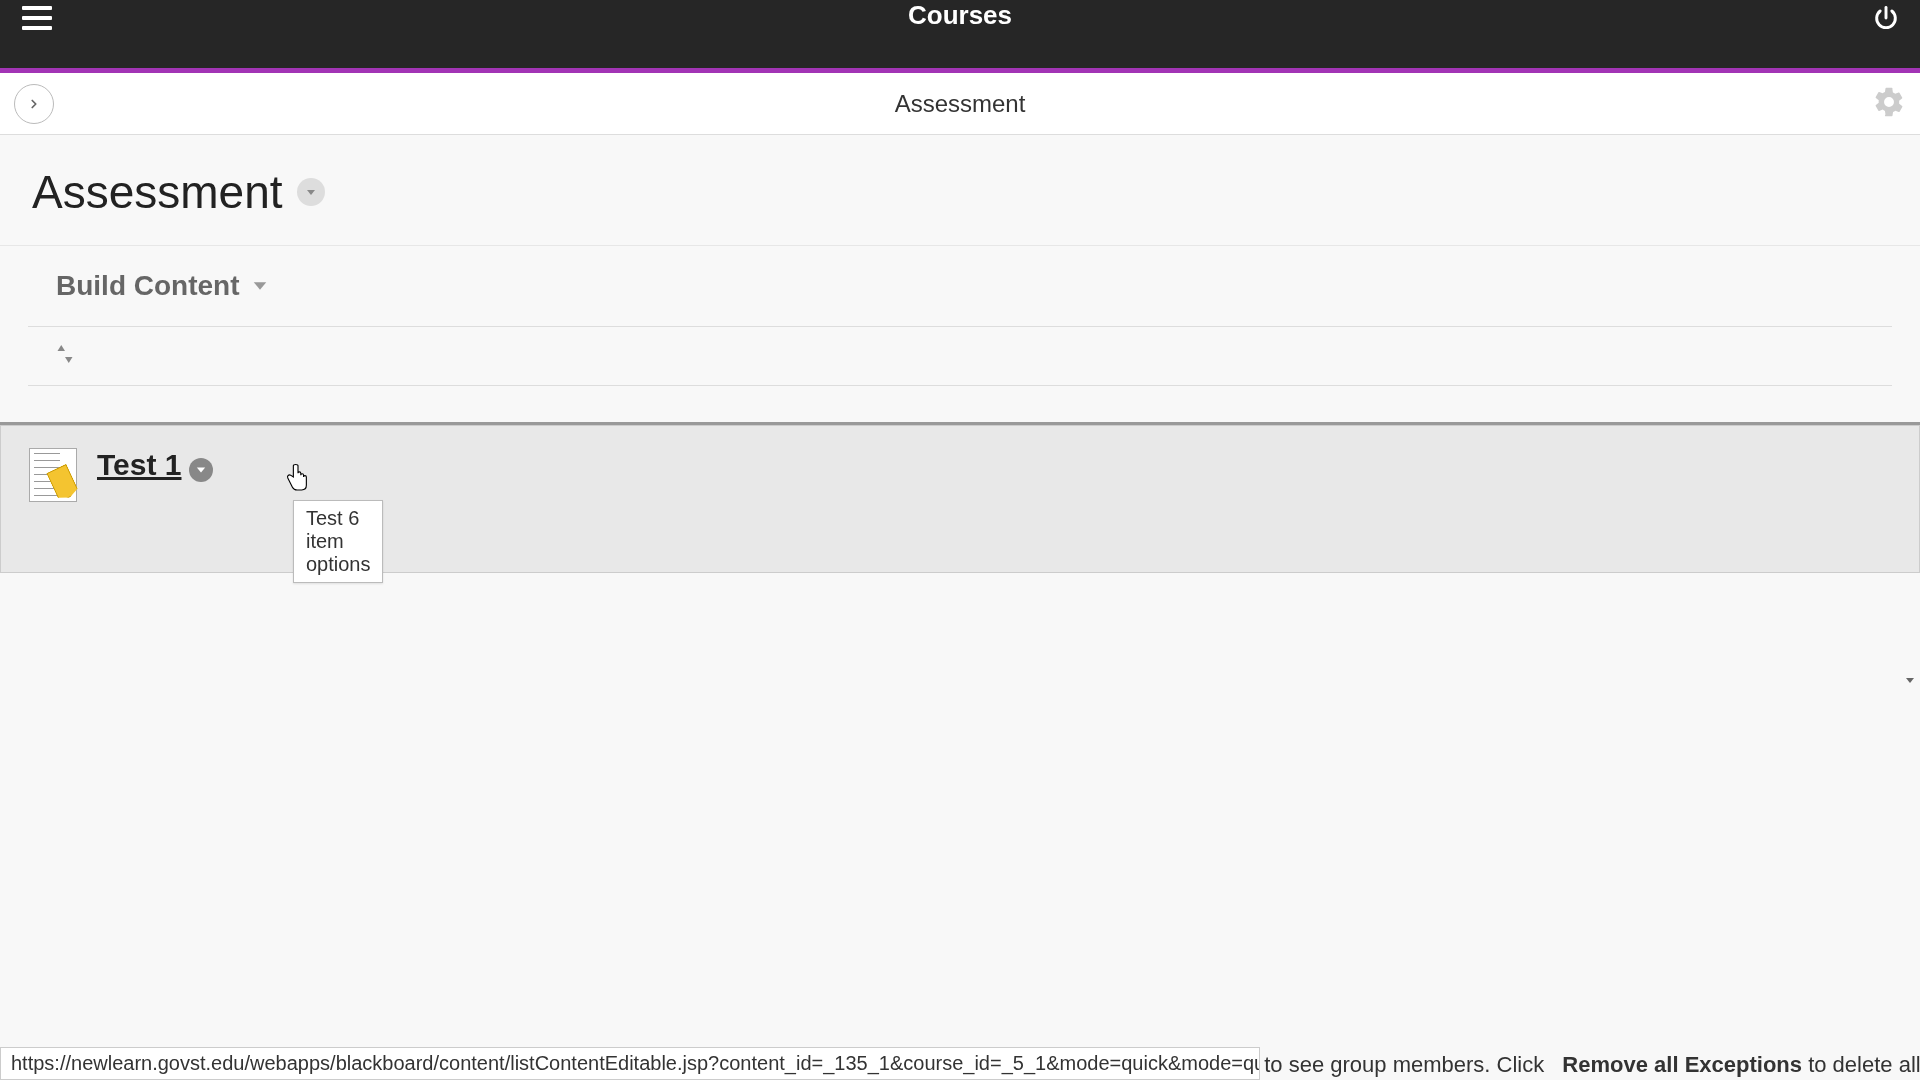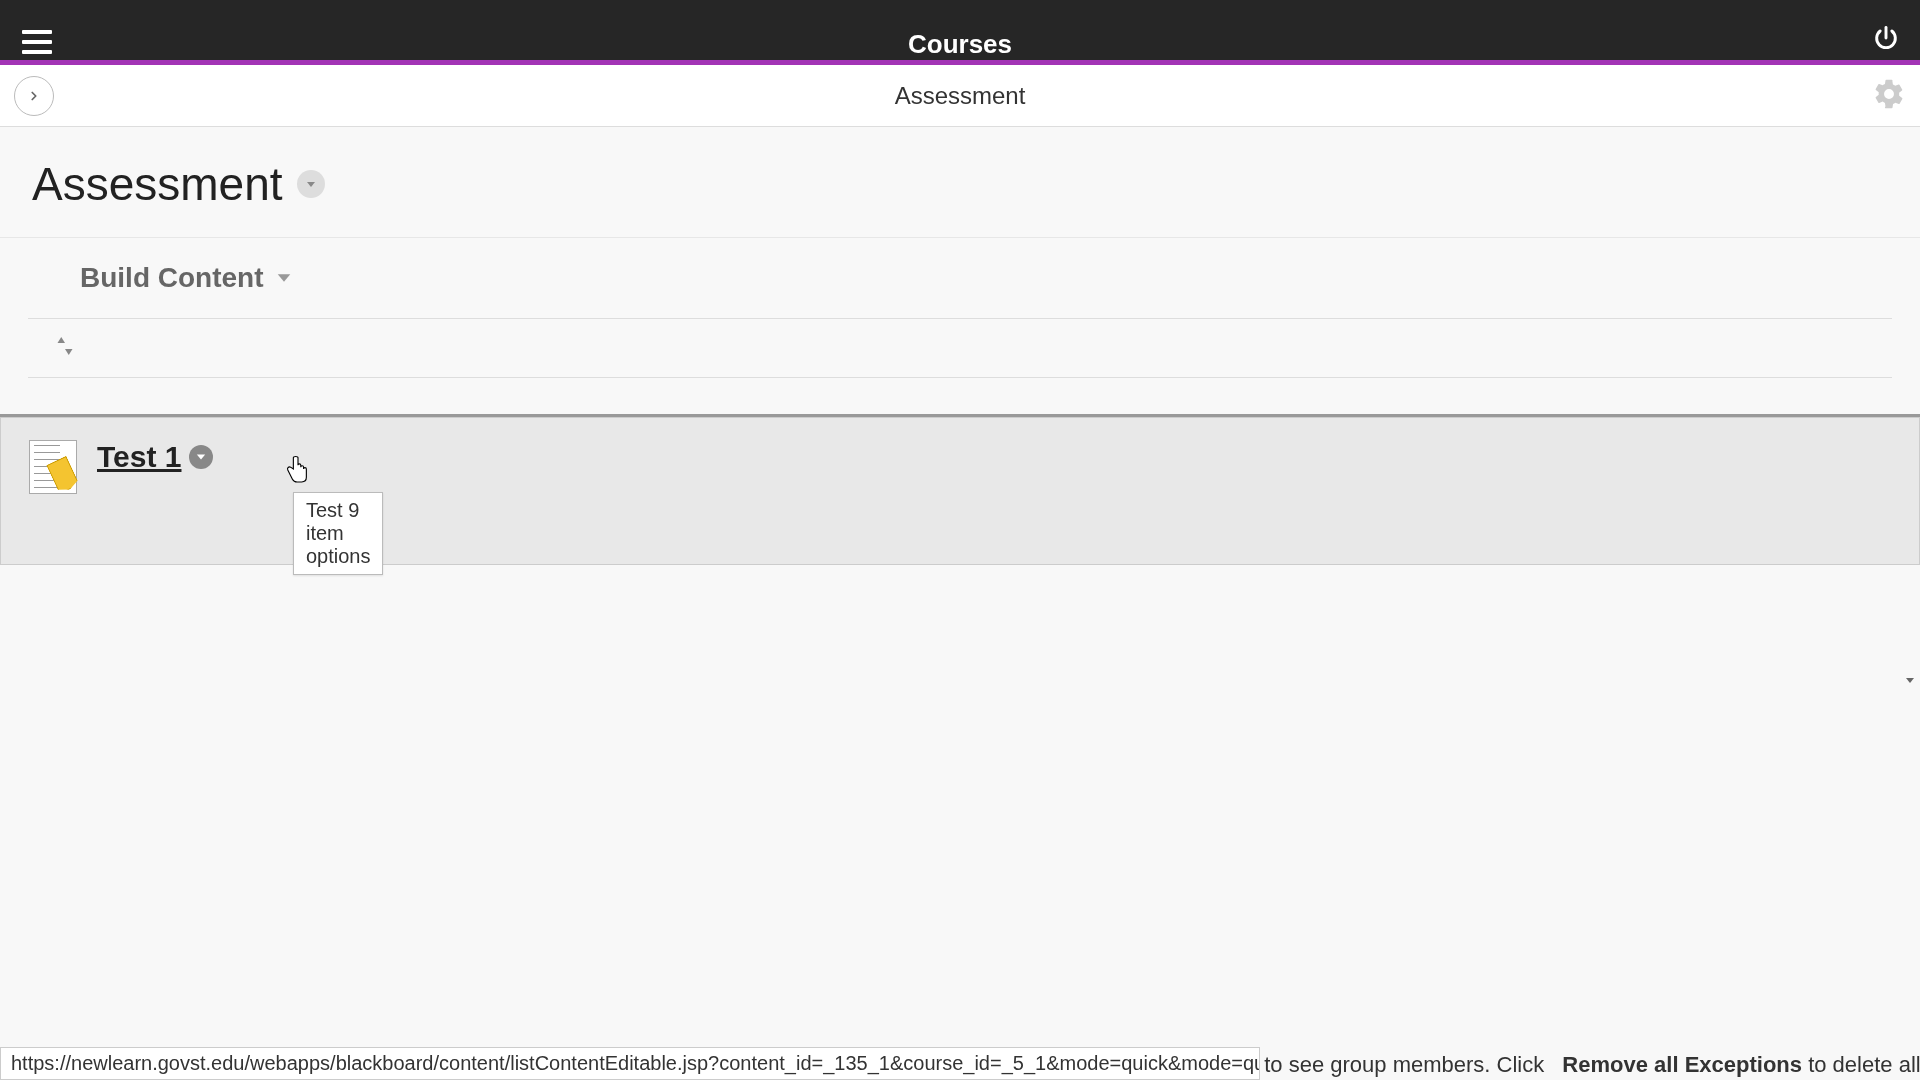--- a/index.html
+++ b/index.html
@@ -12,23 +12,23 @@
       background: #f8f8f8;
       width: 1920px;
       height: 1080px;
       overflow: hidden;
       position: relative;
     }
     
     
     .top-header {
       background: #262626;
-      height: 60px;
-      display: flex;
-      align-items: flex-end;
+      height: 68px;
+      display: flex;
+      align-items: flex-start;
       justify-content: space-between;
       padding: 0 16px;
       position: relative;
     }
     .hamburger {
       display: flex;
       flex-direction: column;
       gap: 6px;
       cursor: pointer;
       padding: 6px;
@@ -144,21 +144,20 @@
       border-bottom: 1px solid #ddd;
       display: flex;
       align-items: center;
       gap: 12px;
       cursor: pointer;
     }
     .menu-item-label {
       font-size: 28px;
       font-weight: 700;
       color: #666;
-      margin-left: 24px;
     }
     .menu-chevron svg {
       width: 16px;
       height: 10px;
       fill: #999;
     }
     
     
     .sort-row {
       padding: 16px 28px;
@@ -211,21 +210,21 @@
       top: 18px;
       width: 20px;
       height: 30px;
       background: #f4c430;
       border: 1px solid #c79800;
       transform: rotate(-25deg);
       clip-path: polygon(0 0, 100% 0, 100% 85%, 50% 100%, 0 85%);
     }
     .item-title-wrap {
       display: flex;
-      align-items: center;
+      align-items: flex-end;
       gap: 8px;
       position: relative;
     }
     .item-title {
       font-size: 30px;
       font-weight: 700;
       color: #222;
       text-decoration: underline;
       cursor: pointer;
     }
@@ -375,21 +374,21 @@
     <div class="item-chevron">
       <svg viewBox="0 0 24 16">
           <polygon points="2,2 22,2 12,14"></polygon>
         </svg>
     </div>
     <div class="cursor-hand">
       <svg viewBox="0 0 28 32" fill="#fff" stroke="#000" stroke-width="1.2">
         <path d="M9 4 v12 l-3-2 c-2-1-4 1-3 3 l5 10 c1 2 3 3 5 3 h5 c3 0 5-2 5-5 v-9 c0-2-3-2-3 0 v-2 c0-2-3-2-3 0 v-2 c0-2-3-2-3 0 V4 c0-2-5-2-5 0 z"></path>
       </svg>
     </div>
-    <div class="tooltip">Test 9 item options</div>
+    <div class="tooltip">Test 6 item options</div>
   </div>
 </div>
 
 <div class="scroll-ind">
   <svg viewBox="0 0 24 24">
       <polygon points="4,8 20,8 12,18"></polygon>
     </svg>
 </div>
 
 <div class="bg-text">

